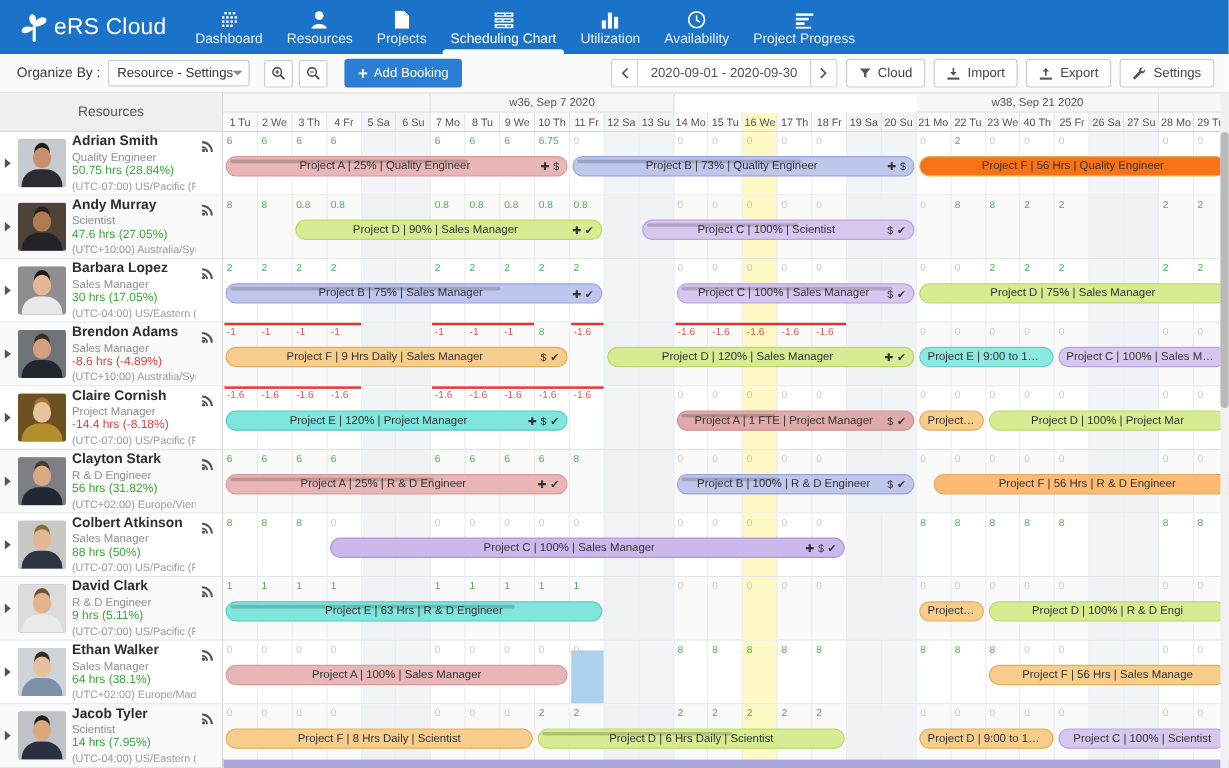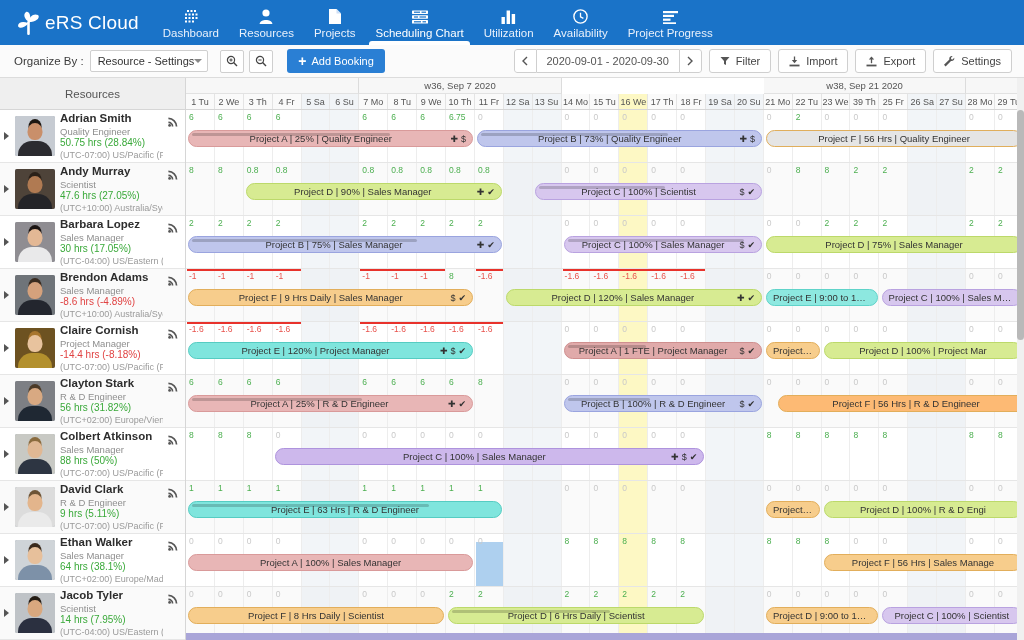--- a/index.html
+++ b/index.html
@@ -363,21 +363,21 @@
       <div class="navbtn">
         <svg width="8" height="10" viewBox="0 0 8 10">
             <polyline points="2,1 6,5 2,9" fill="none" stroke="#555" stroke-width="1.4"></polyline>
           </svg>
       </div>
     </div>
     <button class="btn-plain">
       <svg width="10" height="10" viewBox="0 0 10 10">
           <polygon points="0.5,1 9.5,1 6,5 6,9 4,8 4,5" fill="#555"></polygon>
         </svg>
-      <span>Filter</span>
+      <span>Cloud</span>
     </button>
     <button class="btn-plain">
       <svg width="11" height="11" viewBox="0 0 11 11">
           <polyline points="5.5,0.5 5.5,6" stroke="#555" stroke-width="1.3" fill="none"></polyline>
           <polygon points="2.8,4 8.2,4 5.5,7.2" fill="#555"></polygon>
           <rect x="0.5" y="8.6" width="10" height="1.8" fill="#555"></rect>
         </svg>
       <span>Import</span>
     </button>
     <button class="btn-plain">
@@ -572,21 +572,21 @@
           <div class="th-day" style="width: 28.9px;">14 Mo</div>
           <div class="th-day" style="width: 28.9px;">15 Tu</div>
           <div class="th-day today" style="width: 28.9px;">16 We</div>
           <div class="th-day" style="width: 28.9px;">17 Th</div>
           <div class="th-day" style="width: 28.9px;">18 Fr</div>
           <div class="th-day weekend" style="width: 28.9px;">19 Sa</div>
           <div class="th-day weekend" style="width: 28.9px;">20 Su</div>
           <div class="th-day" style="width: 28.9px;">21 Mo</div>
           <div class="th-day" style="width: 28.9px;">22 Tu</div>
           <div class="th-day" style="width: 28.9px;">23 We</div>
-          <div class="th-day" style="width: 28.9px;">39 Th</div>
+          <div class="th-day" style="width: 28.9px;">40 Th</div>
           <div class="th-day" style="width: 28.9px;">25 Fr</div>
           <div class="th-day weekend" style="width: 28.9px;">26 Sa</div>
           <div class="th-day weekend" style="width: 28.9px;">27 Su</div>
           <div class="th-day" style="width: 28.9px;">28 Mo</div>
           <div class="th-day" style="width: 28.9px;">29 Tu</div>
         </div>
       <div class="rows" id="timeline-rows">
           <div class="tl-row">
             <div class="colbg">
               <div class="colcell" style="width: 28.9px;"></div>
@@ -659,21 +659,21 @@
               </span>
             </div>
             <div class="bar" style="left: 291px; width: 285px; background: rgb(191, 198, 236); border: 1px solid rgb(154, 164, 223);">
               <span class="prog" style="width:66%"></span>
               <span class="bar-label">Project B | 73% | Quality Engineer</span>
               <span class="bar-icons">
                 <span>✚</span>
                 <span>$</span>
               </span>
             </div>
-            <div class="bar" style="left: 580px; width: 256.1px; background: #e5e5e5; border: 1px solid rgb(224, 174, 92);">
+            <div class="bar" style="left: 580px; width: 256.1px; background: #f97316; border: 1px solid rgb(224, 174, 92);">
               <span class="bar-label">Project F | 56 Hrs | Quality Engineer</span>
             </div>
           </div>
           <div class="tl-row alt">
             <div class="colbg">
               <div class="colcell" style="width: 28.9px;"></div>
               <div class="colcell" style="width: 28.9px;"></div>
               <div class="colcell" style="width: 28.9px;"></div>
               <div class="colcell" style="width: 28.9px;"></div>
               <div class="colcell weekend" style="width: 28.9px;"></div>

